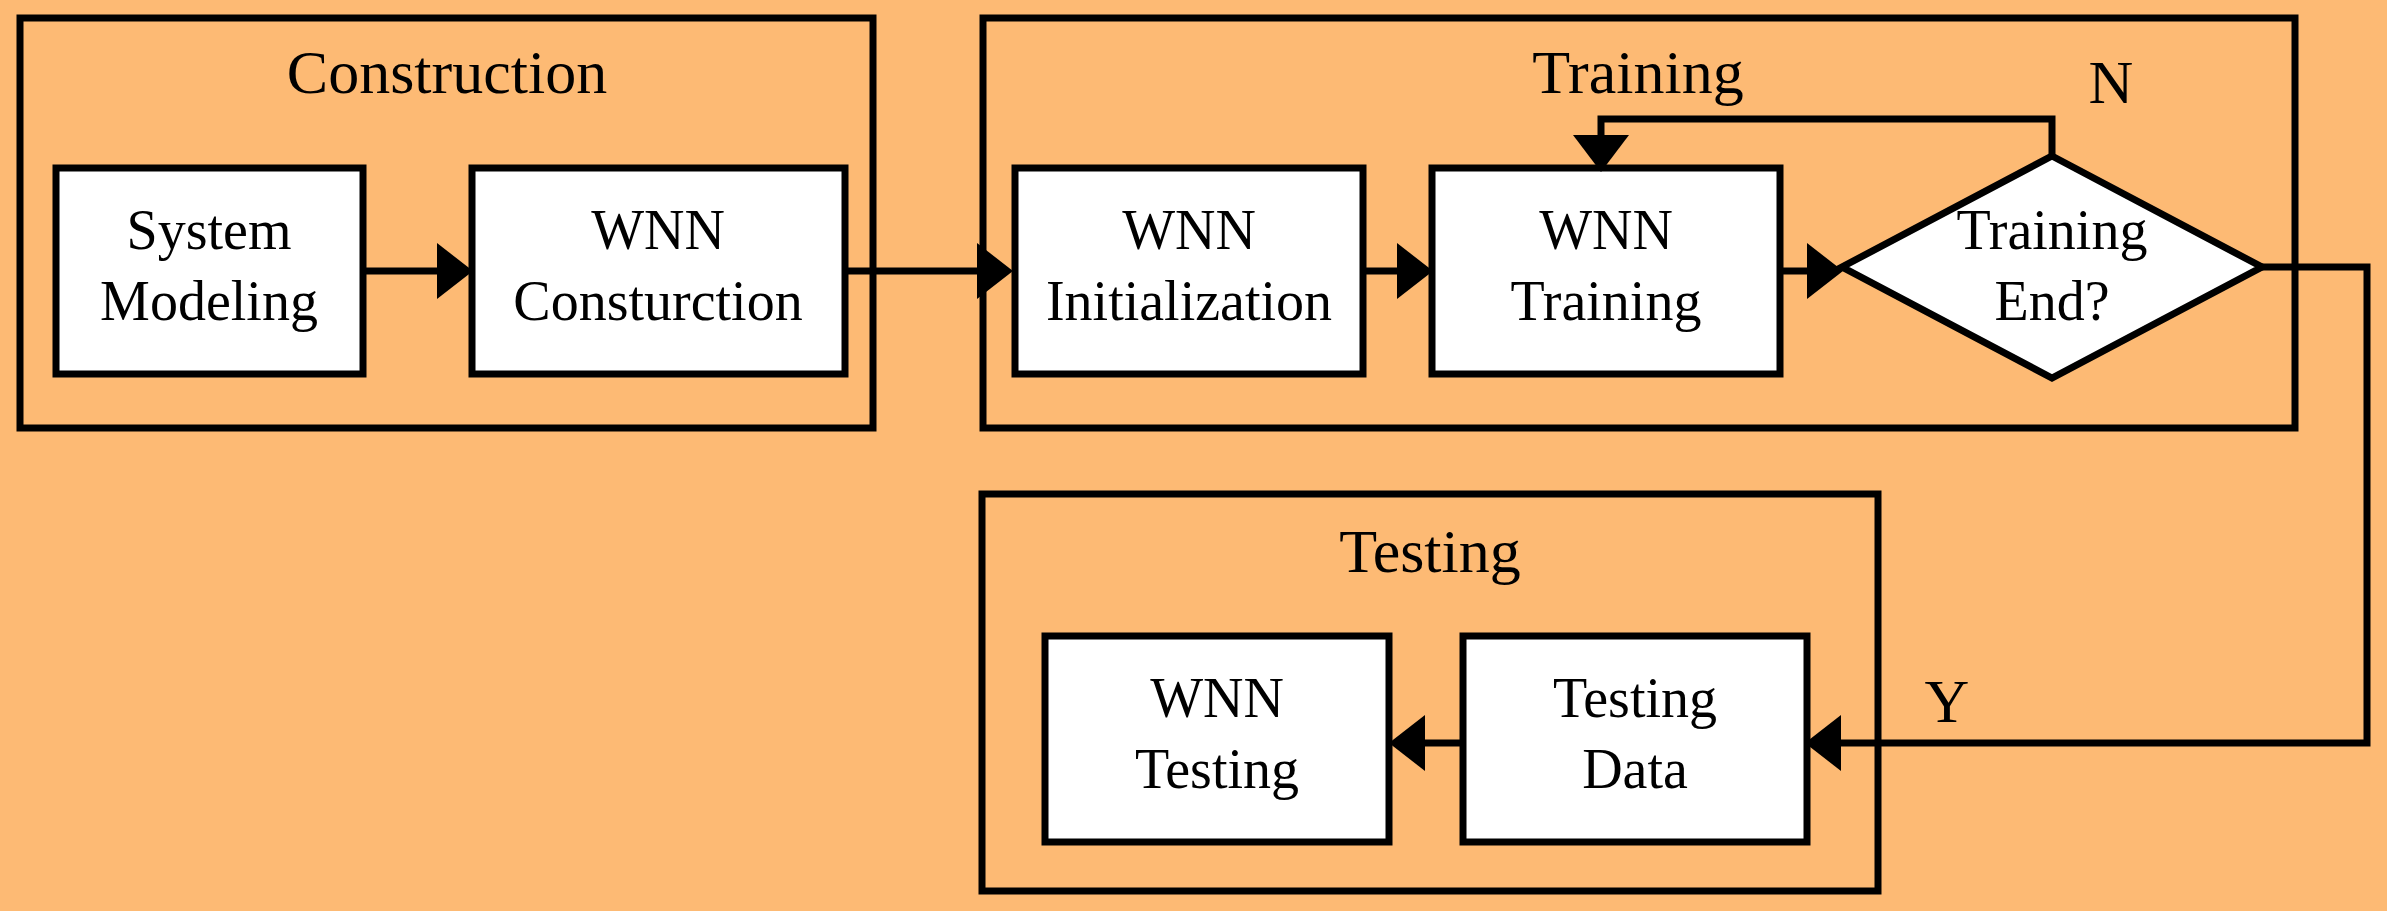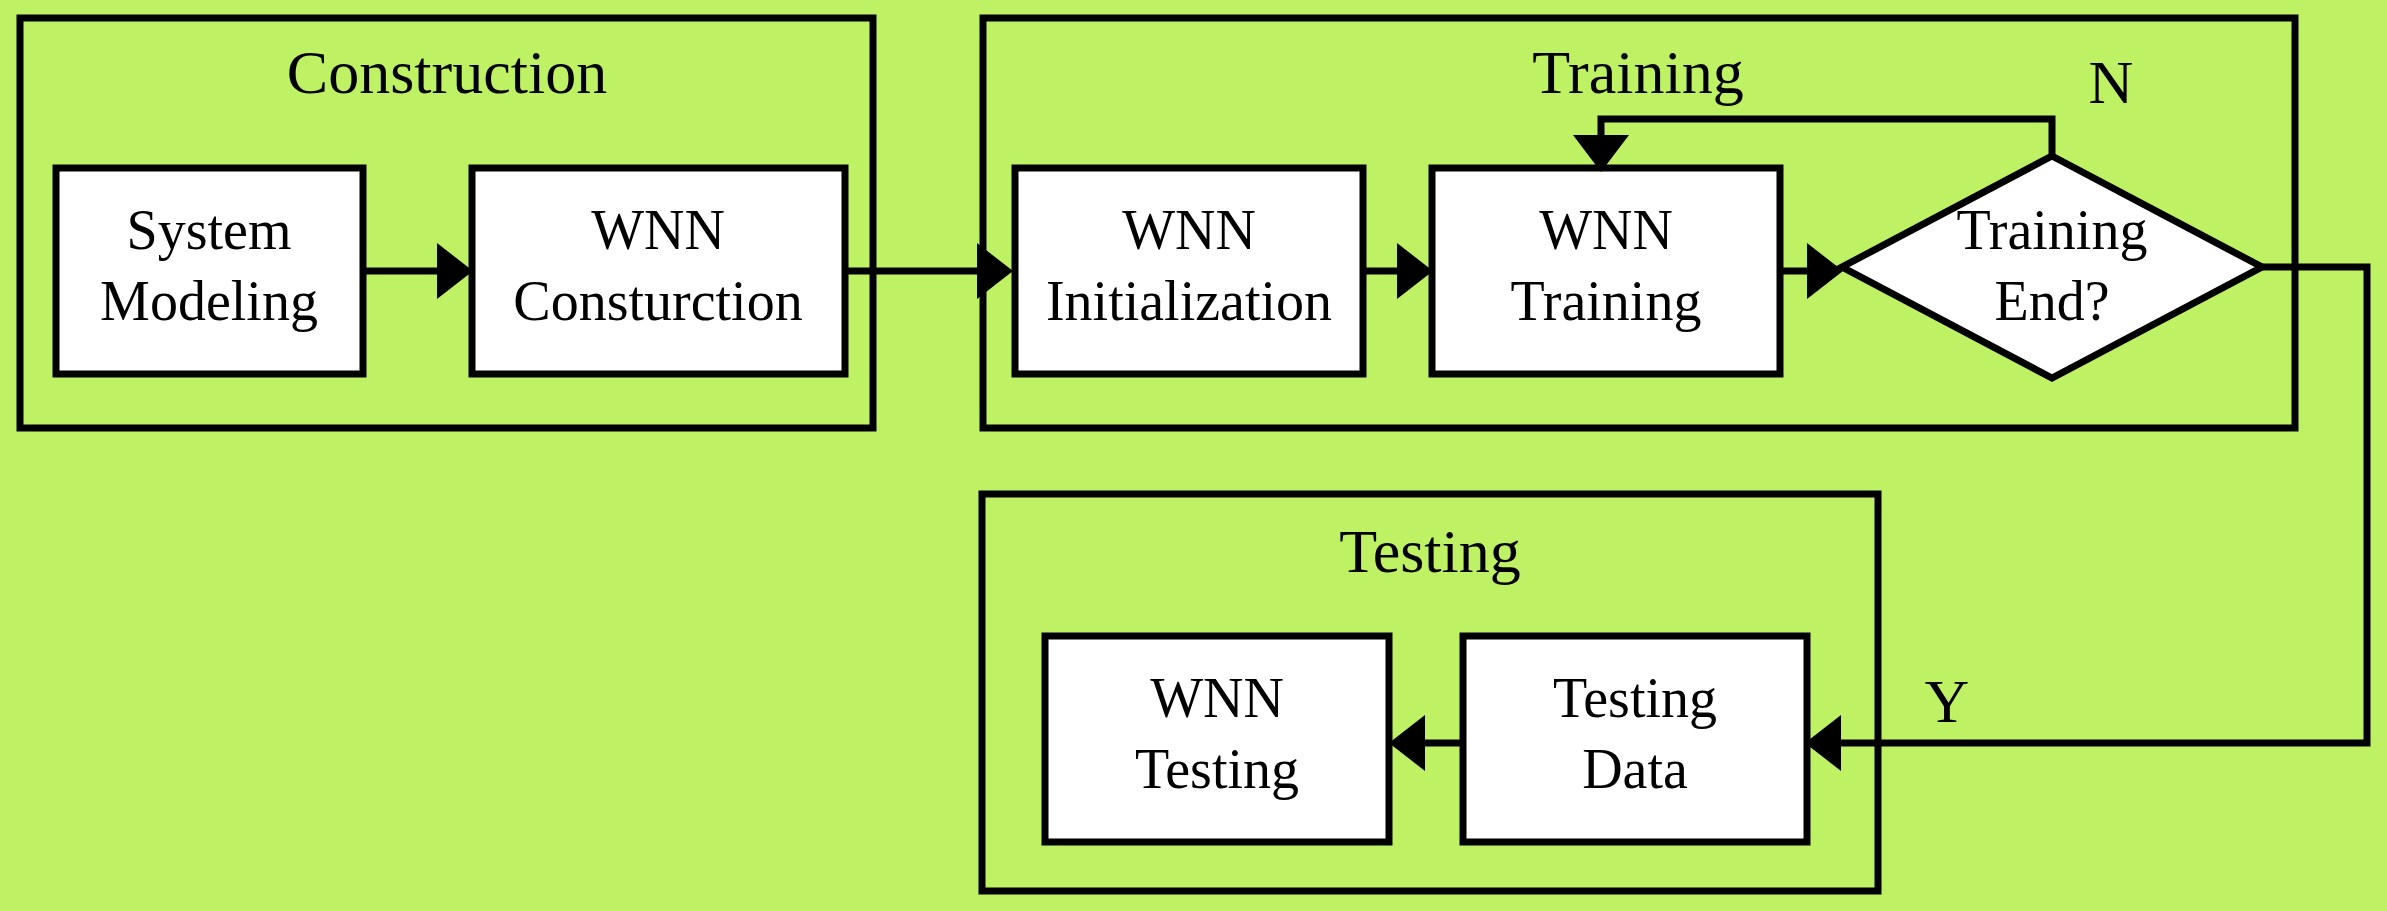--- a/index.html
+++ b/index.html
@@ -10,21 +10,21 @@
   body {
     width: 2387px;
     height: 911px;
     font-family: "Liberation Serif", "DejaVu Serif", serif;
     overflow: hidden;
   }
   #diagram-root {
     position: relative;
     width: 2387px;
     height: 911px;
-    background: #bef264;
+    background: #fdba74;
   }
   svg#flowchart {
     display: block;
     width: 2387px;
     height: 911px;
   }
   .group-box {
     fill: none;
     stroke: #000000;
     stroke-width: 7;

